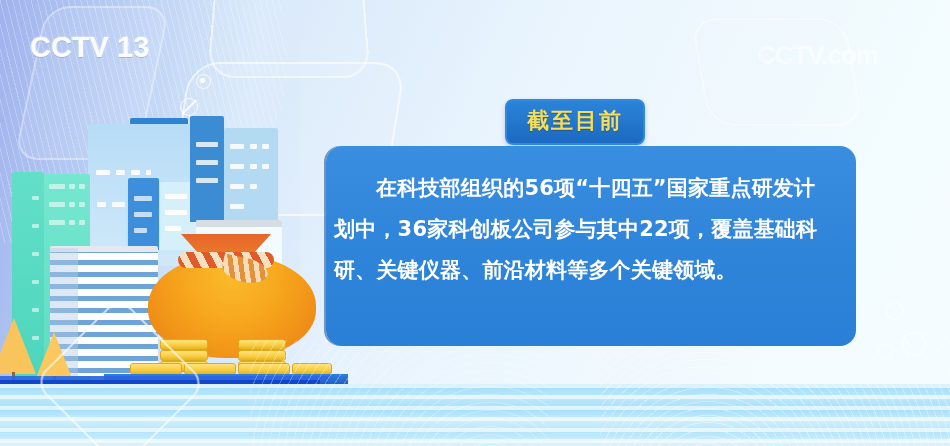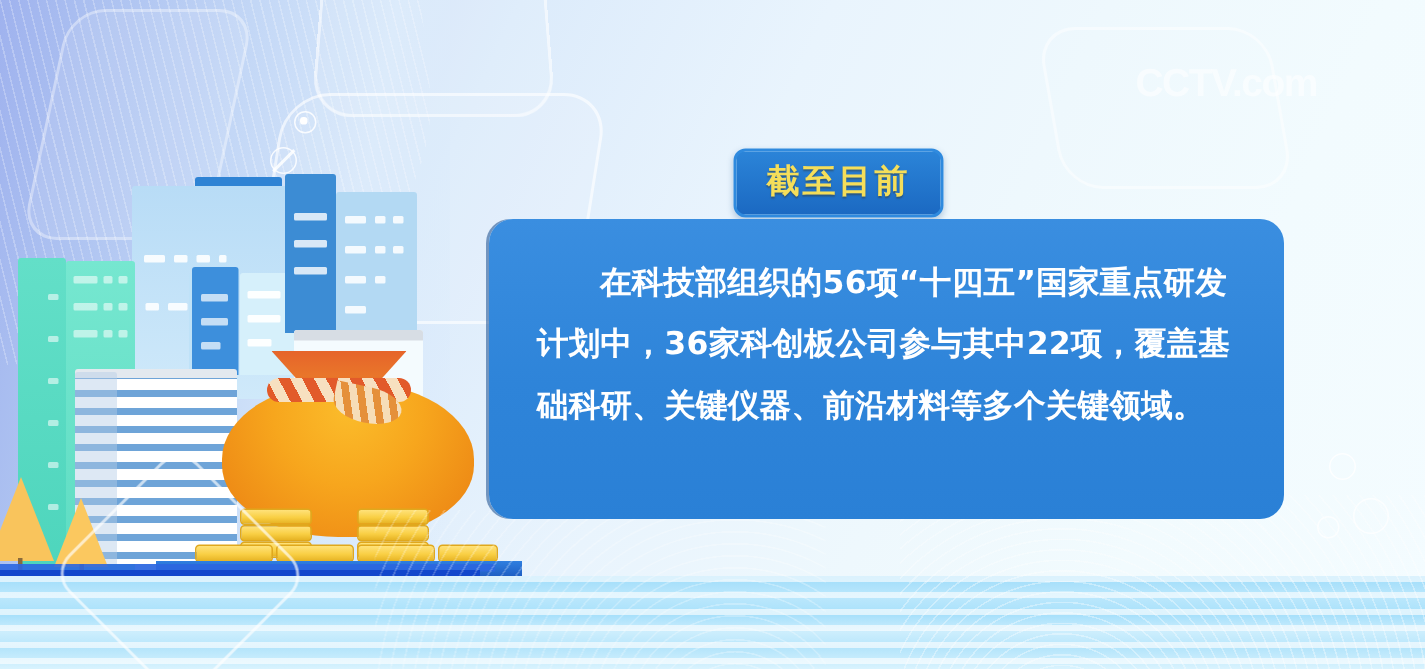--- a/index.html
+++ b/index.html
@@ -161,21 +161,21 @@
     line-height: 20px;
   }
   .watermark-tr {
     position: absolute; right: 72px; top: 40px;
     font-size: 26px; font-weight: 700; color: rgba(255,255,255,0.55);
     letter-spacing: -1px; white-space: nowrap;
   }
 
   
   .badge {
-    position: absolute; left: 489px; top: 99px;
+    position: absolute; left: 505px; top: 99px;
     padding: 5px 20px 7px 20px;
     background: linear-gradient(180deg, #2b84d8 0%, #1b69c2 100%);
     border: 2px solid #2f8ade;
     border-radius: 8px;
     box-shadow: 0 2px 4px rgba(20,70,130,0.25);
   }
   .badge-text {
     font-family: "DejaVu Sans", sans-serif;
     font-size: 22px; font-weight: 700; letter-spacing: 2px;
     color: #f5de5a;
@@ -183,21 +183,21 @@
     white-space: nowrap;
   }
 
   .card {
     position: absolute; left: 326px; top: 146px; width: 530px; height: 200px;
     background: linear-gradient(180deg, #3a8ee0 0%, #2e84d9 55%, #2a80d6 100%);
     border-radius: 16px 16px 16px 16px;
     box-shadow: -2px 0 0 rgba(22,74,140,0.55);
   }
   .card-text {
-    padding: 22px 26px 0 32px;
+    padding: 22px 26px 0 8px;
     font-family: "DejaVu Sans", sans-serif;
     font-size: 21px;
     font-weight: 700;
     line-height: 41px;
     color: #ffffff;
     text-indent: 42px;
     letter-spacing: 0.2px;
     white-space: normal;
   }
 </style>
@@ -336,20 +336,21 @@
   <div class="dark-bar"></div>
 
   <div class="bottom-band">
     <div class="bottom-stripes"></div>
     <div class="bottom-hex"></div>
   </div>
   <div class="moire2"></div>
   <div class="moire3"></div>
 
   <div class="cctv-logo">
+    <div class="cctv-main">CCTV 13</div>
   </div>
   <div class="watermark-tr">CCTV.com</div>
 
   <div class="badge">
     <div class="badge-text">截至目前</div>
   </div>
 
   <div class="card">
     <div class="card-text">在科技部组织的56项“十四五”国家重点研发计划中，36家科创板公司参与其中22项，覆盖基础科研、关键仪器、前沿材料等多个关键领域。</div>
   </div>

